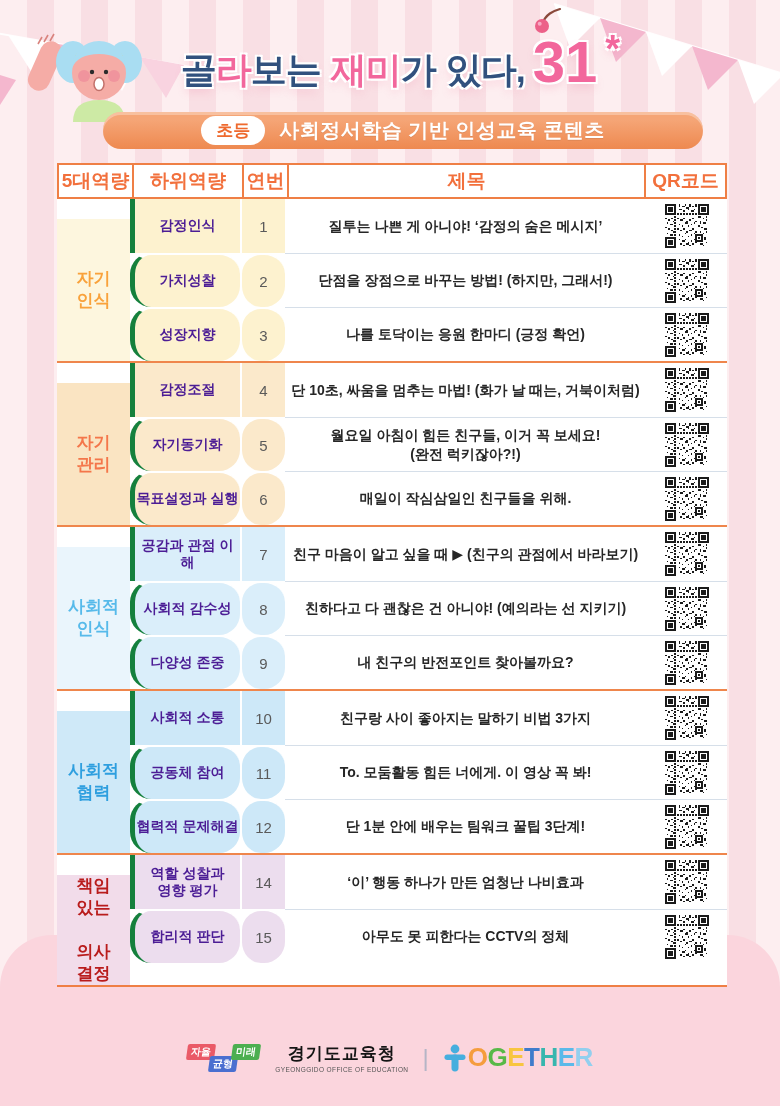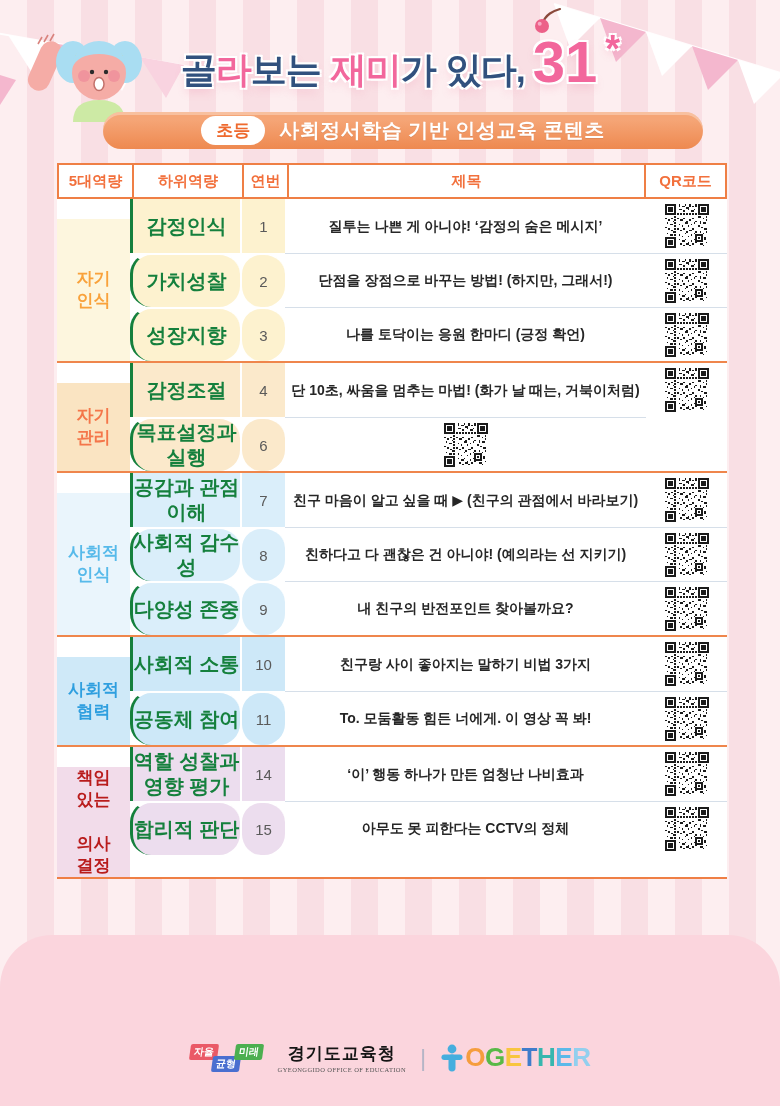--- a/index.html
+++ b/index.html
@@ -35,33 +35,33 @@
   .badge { background:#fff; color:#ee6a2e; font-weight:800; font-size:17px;
     padding:3px 15px; border-radius:16px; }
   .banner-title { color:#fff; font-weight:800; font-size:20px; letter-spacing:0.5px;
     text-shadow:0 1px 0 rgba(0,0,0,.08); }
 
   
   .ctable { position:absolute; left:57px; top:163px; width:670px; z-index:2; background:#fff; }
   .thead { display:grid; grid-template-columns:73px 110px 45px 1fr 81px; height:36px;
     border:2px solid #ef7f45; background:#fff; }
   .thead > div { display:flex; align-items:center; justify-content:center;
-    color:#f2703c; font-weight:800; font-size:15px; border-left:2px solid #ef7f45; }
+    color:#f2703c; font-weight:800; font-size:19px; border-left:2px solid #ef7f45; }
   .thead > div:first-child { border-left:none; }
 
   .group { display:flex; border-top:none; }
   .group + .group { border-top:2px solid #ef864c; }
   .ctable { border-bottom:2.5px solid #ef7f45; }
   .glabel { width:73px; display:flex; align-items:center; justify-content:center;
     font-weight:800; font-size:17px; line-height:1.3; text-align:center; white-space:pre-line;margin-top:20px; }
   .rows { flex:1; }
   .row { display:grid; grid-template-columns:110px 45px 1fr 81px; min-height:54px; }
   .cell { display:flex; align-items:center; justify-content:center; text-align:center; }
-  .cell-sub { font-weight:800; font-size:20px; color:#15803d; white-space:pre-line;
-    border-left:3px solid #15803d; line-height:1.25; }
+  .cell-sub { font-weight:800; font-size:14px; color:#4c1d95; white-space:pre-line;
+    border-left:5px solid #15803d; line-height:1.25; }
   .cell-num { font-size:15px; color:#5a5a5a; border-left:2px solid #fff; }
   .cell-title { font-weight:600; font-size:14px; color:#262626; background:#fff;
     white-space:pre-line; line-height:1.35; padding:0 6px; }
   .cell-qr { background:#fff; }
   .row + .row .cell-sub, .row + .row .cell-num { border-top:2px solid #fff;border-radius:21px; }
   .row + .row .cell-title, .row + .row .cell-qr { border-top:1.5px solid #d6dfe9; }
   .qr-svg { width:44px; height:44px; }
 
   .g1 .glabel { background:#fdf6de; color:#f9a23b; }
   .g1 .cell-sub, .g1 .cell-num { background:#fdf2cf; }
@@ -76,21 +76,21 @@
 
   
   .footer { position:absolute; left:0; right:0; top:1042px; z-index:2;
     display:flex; align-items:center; justify-content:center; gap:14px; }
   .fbadges { position:relative; width:74px; height:30px; }
   .fbadge { position:absolute; transform:skewX(-8deg); color:#fff; font-size:10px;
     font-weight:800; padding:1px 4px; border-radius:2px; white-space:nowrap; }
   .fb1 { left:0; top:1px; background:#ea5a67; }
   .fb2 { left:22px; top:13px; background:#4a6fd0; }
   .fb3 { left:45px; top:1px; background:#4caf50; }
-  .orgblock { display:flex; flex-direction:column; align-items:center;font-family:Liberation Serif, serif; }
+  .orgblock { display:flex; flex-direction:column; align-items:center; }
   .org-name { font-size:17px; font-weight:900; color:#141414; letter-spacing:1px; }
   .org-sub { font-size:6.5px; color:#555; letter-spacing:0.4px; margin-top:1px; }
   .fdivider { color:#b5b5c6; font-size:24px; font-weight:300; }
   .together { display:flex; align-items:center; }
   .together span { font-size:26px; font-weight:800; letter-spacing:-0.5px; }
   .tl0 { color:#f59d3d; } .tl1 { color:#58b947; } .tl2 { color:#f8c53f; }
   .tl3 { color:#3f7ccb; } .tl4 { color:#37b6ae; } .tl5 { color:#5bb9e9; } .tl6 { color:#92cfee; }
   .hidden-defs { position:absolute; width:0; height:0; }
 </style>
 </head>
@@ -214,22 +214,34 @@
           <div class="cell cell-sub">감정조절</div>
           <div class="cell cell-num">4</div>
           <div class="cell cell-title">단 10초, 싸움을 멈추는 마법! (화가 날 때는, 거북이처럼)</div>
           <div class="cell cell-qr">
               <svg class="qr-svg" viewBox="0 0 29 29">
                 <use href="#qrpat"></use>
               </svg>
             </div>
         </div>
         <div class="row">
+          <div class="cell cell-sub">자기동기화</div>
+          <div class="cell cell-num">5</div>
+          <div class="cell cell-title">월요일 아침이 힘든 친구들, 이거 꼭 보세요!
+(완전 럭키잖아?!)</div>
+          <div class="cell cell-qr">
+              <svg class="qr-svg" viewBox="0 0 29 29">
+                <use href="#qrpat"></use>
+              </svg>
+            </div>
+        </div>
+        <div class="row">
           <div class="cell cell-sub">목표설정과 실행</div>
           <div class="cell cell-num">6</div>
+          <div class="cell cell-title">매일이 작심삼일인 친구들을 위해.</div>
           <div class="cell cell-qr">
               <svg class="qr-svg" viewBox="0 0 29 29">
                 <use href="#qrpat"></use>
               </svg>
             </div>
         </div>
       </div>
     </div>
 
     <div class="group g3">
@@ -280,20 +292,30 @@
           <div class="cell cell-qr">
               <svg class="qr-svg" viewBox="0 0 29 29">
                 <use href="#qrpat"></use>
               </svg>
             </div>
         </div>
         <div class="row">
           <div class="cell cell-sub">공동체 참여</div>
           <div class="cell cell-num">11</div>
           <div class="cell cell-title">To. 모둠활동 힘든 너에게. 이 영상 꼭 봐!</div>
+          <div class="cell cell-qr">
+              <svg class="qr-svg" viewBox="0 0 29 29">
+                <use href="#qrpat"></use>
+              </svg>
+            </div>
+        </div>
+        <div class="row">
+          <div class="cell cell-sub">협력적 문제해결</div>
+          <div class="cell cell-num">12</div>
+          <div class="cell cell-title">단 1분 안에 배우는 팀워크 꿀팁 3단계!</div>
           <div class="cell cell-qr">
               <svg class="qr-svg" viewBox="0 0 29 29">
                 <use href="#qrpat"></use>
               </svg>
             </div>
         </div>
       </div>
     </div>
 
     <div class="group g5">

